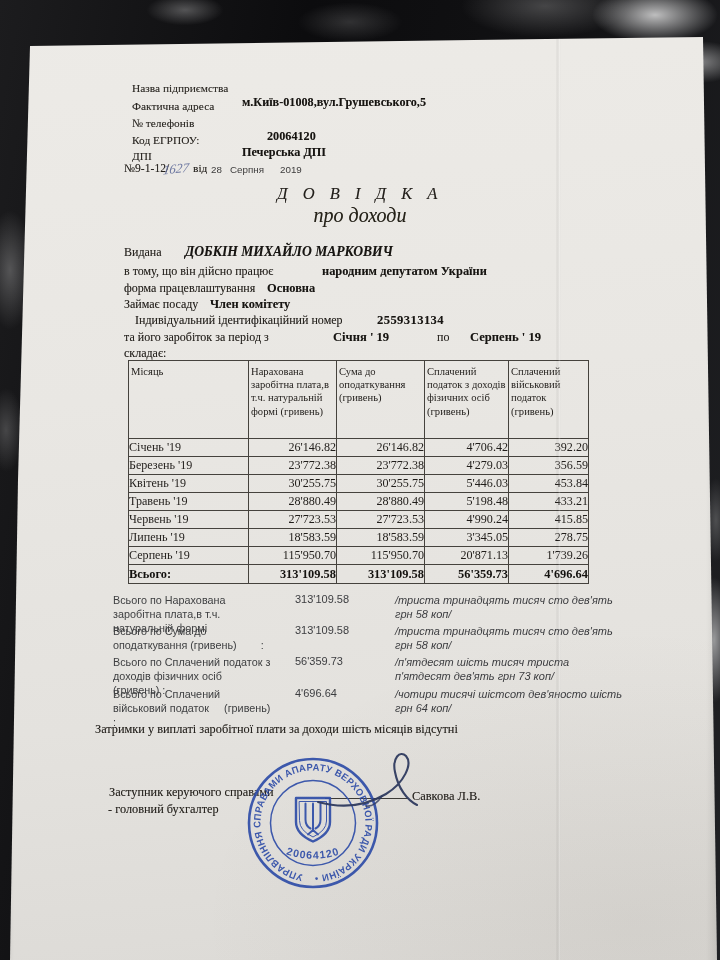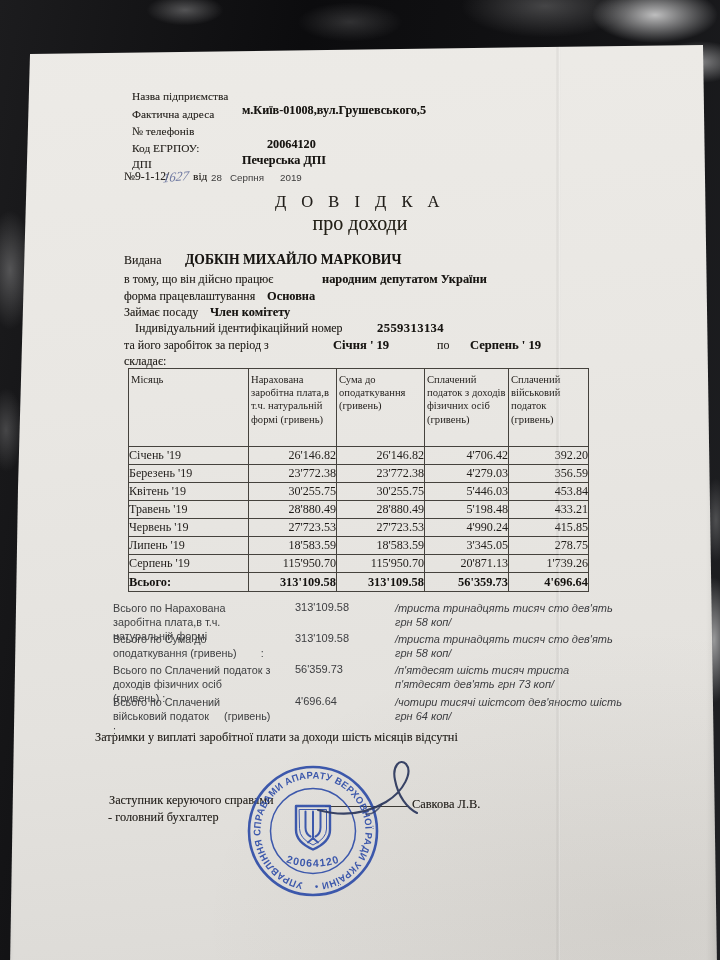--- a/index.html
+++ b/index.html
@@ -14,34 +14,34 @@
     radial-gradient(75px 28px at 350px 22px, rgba(255,255,255,.15), transparent 70%),
     radial-gradient(34px 85px at 10px 270px, rgba(255,255,255,.26), transparent 70%),
     radial-gradient(26px 60px at 6px 430px, rgba(255,255,255,.20), transparent 70%),
     radial-gradient(30px 40px at 50px 120px, rgba(255,255,255,.18), transparent 70%),
     radial-gradient(26px 90px at 714px 640px, rgba(255,255,255,.55), transparent 70%),
     radial-gradient(18px 60px at 716px 520px, rgba(255,255,255,.22), transparent 70%),
     linear-gradient(100deg,#1c1c1e 0%,#0c0c0e 35%,#121214 65%,#202124 100%);}
   
   .paper{position:absolute;inset:0;
     clip-path:polygon(30px 46px,703px 37px,717px 960px,10px 960px,18px 480px);
-    background:linear-gradient(175deg,#edebe7 0%,#e9e7e3 40%,#e4e2de 72%,#dcdad6 100%);margin-top:8px;}
+    background:linear-gradient(175deg,#edebe7 0%,#e9e7e3 40%,#e4e2de 72%,#dcdad6 100%);}
   .paper::before{content:"";position:absolute;inset:0;pointer-events:none;background:
     linear-gradient(to right, rgba(0,0,0,.12), rgba(0,0,0,0) 14px),
     linear-gradient(to bottom, rgba(0,0,0,.10), rgba(0,0,0,0) 10px),
     linear-gradient(to left, rgba(0,0,0,.10), rgba(0,0,0,0) 14px),
     radial-gradient(620px 420px at 88% 96%, rgba(75,65,52,.07), transparent 70%);}
   .crease{position:absolute;left:556px;top:36px;width:5px;height:924px;pointer-events:none;
     background:linear-gradient(to right, rgba(0,0,0,.05), rgba(0,0,0,.10) 45%, rgba(255,255,255,.4) 60%, rgba(0,0,0,.03));opacity:.55;}
   
   .abs{position:absolute;}
   .serif{font-family:"Liberation Serif","DejaVu Serif",serif;color:#26231f;}
   .sans{font-family:"Liberation Sans","DejaVu Sans",sans-serif;}
   .b{font-weight:bold;color:#171512;}
-  .i{}
+  .i{font-style:italic;}
   .lbl{font-size:11.4px;color:#2b2824;}
   .val{font-size:12.2px;font-weight:bold;color:#161411;}
   .soft{text-shadow:0 0 .6px rgba(60,55,48,.4);}
   
   .hand{font-style:italic;color:rgba(86,99,148,.85);font-size:13px;
         display:inline-block;transform:rotate(-6deg) skewX(-12deg);}
   .mono-date{font-size:9.8px;color:#3d3c3c;}
   
   table.sal{position:absolute;left:128px;top:360px;width:460px;border-collapse:collapse;
     table-layout:fixed;font-family:"Liberation Serif","DejaVu Serif",serif;}

